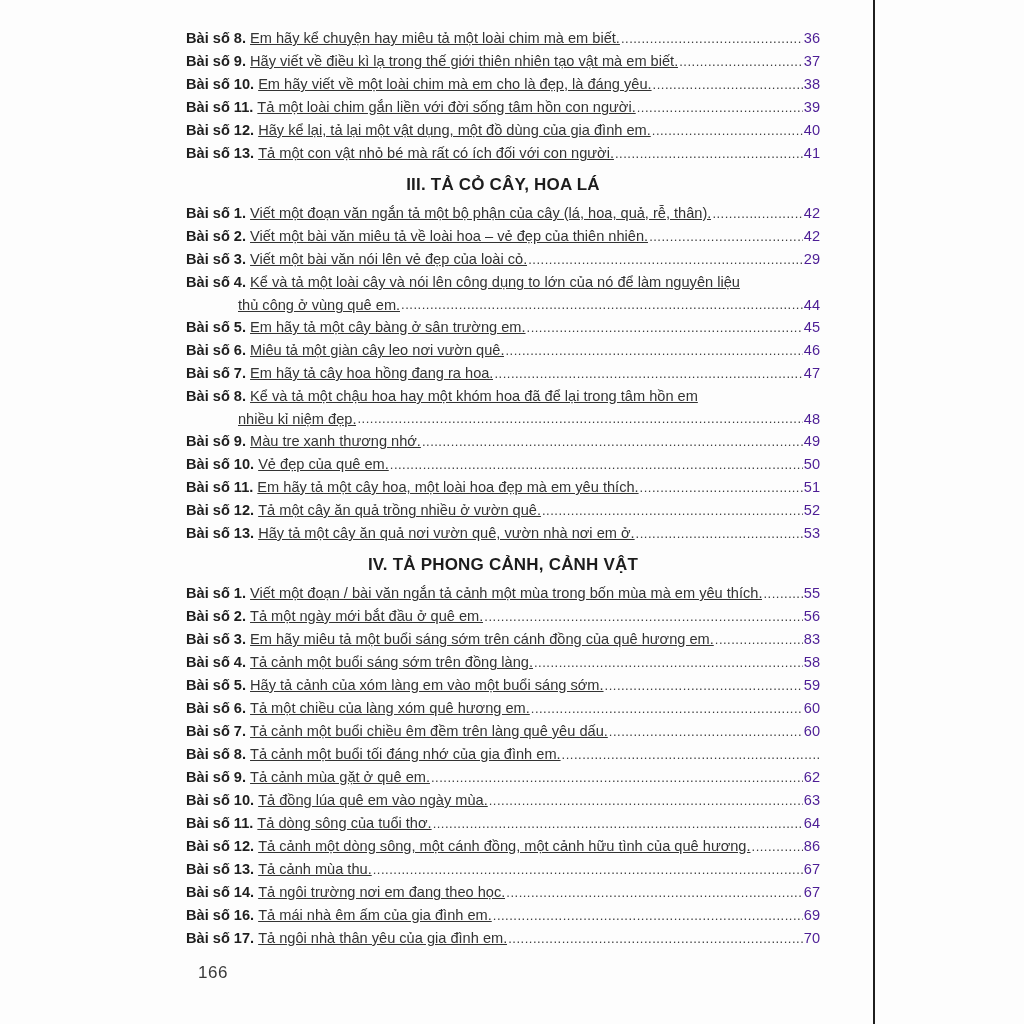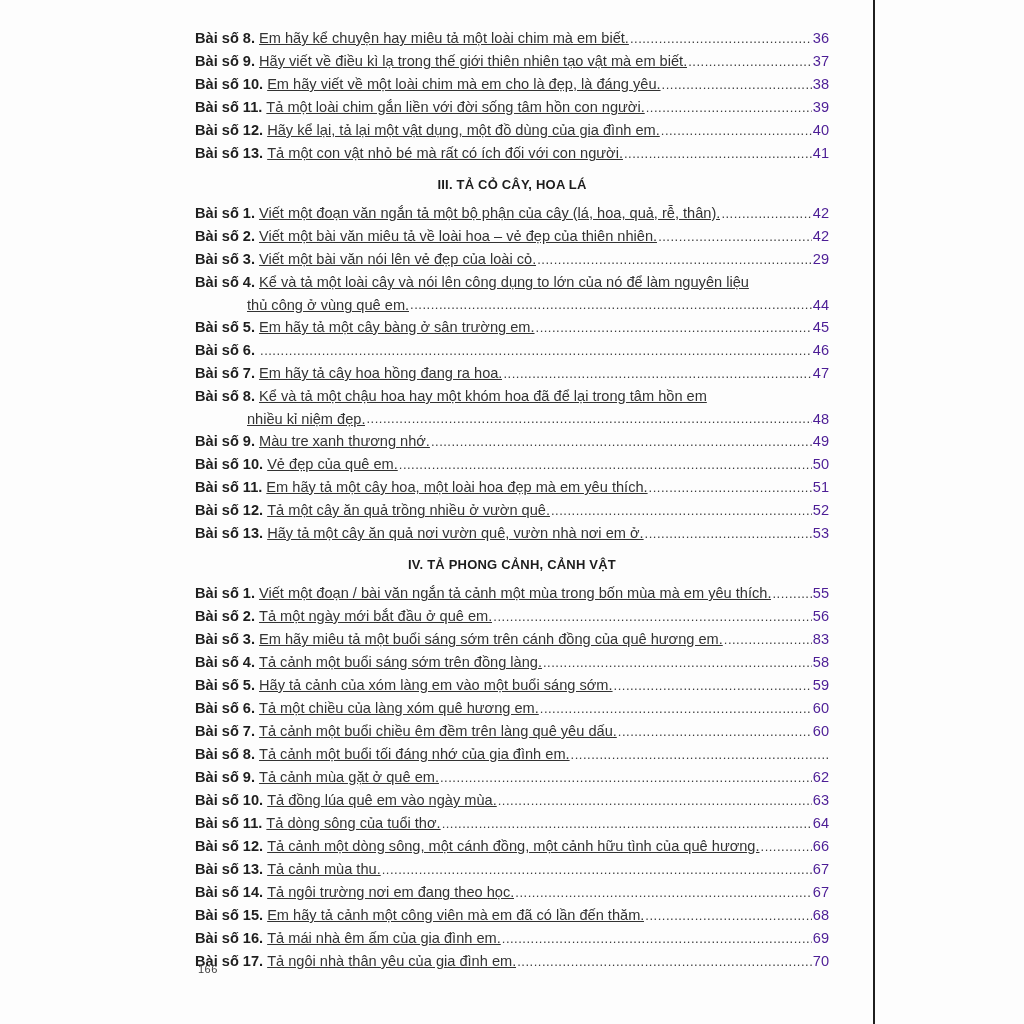--- a/index.html
+++ b/index.html
@@ -11,21 +11,21 @@
     position: relative;
     width: 1024px;
     height: 1024px;
     background: #fdfdfd;
     overflow: hidden;
     font-family: "Liberation Sans", sans-serif;
     color: #2e2e2e;
   }
   .content {
     position: absolute;
-    left: 195px;
+    left: 186px;
     top: 27px;
     width: 634px;
   }
   .toc-row {
     display: flex;
     align-items: baseline;
     font-size: 14.6px;
     line-height: 22px;
     white-space: nowrap;
     color: #333333;
@@ -56,32 +56,32 @@
   .entry-page {
     flex: 0 0 auto;
     color: #4c1d95;
   }
   .toc-row.cont {
     padding-left: 52px;
     align-items: flex-end;
   }
   .section-header {
     font-weight: bold;
-    font-size: 13px;
+    font-size: 17px;
     line-height: 24px;
     text-align: center;
     color: #1c1c1c;
     margin: 8px 0 5px 0;
     letter-spacing: 0.2px;
   }
   .footer {
     position: absolute;
     left: 198px;
     top: 963px;
-    font-size: 11px;
+    font-size: 17px;
     color: #3a3a3a;
     letter-spacing: 0.5px;
   }
   .edge-line {
     position: absolute;
     left: 873px;
     top: 0;
     width: 2px;
     height: 1024px;
     background: #1f1f1f;
@@ -157,20 +157,21 @@
         <span class="entry-page">44</span>
       </div>
       <div class="toc-row">
         <span class="entry-label">Bài số 5.</span>
         <span class="entry-text">Em hãy tả một cây bàng ở sân trường em.</span>
         <span class="dots"></span>
         <span class="entry-page">45</span>
       </div>
       <div class="toc-row">
         <span class="entry-label">Bài số 6.</span>
+        <span class="entry-text">Miêu tả một giàn cây leo nơi vườn quê.</span>
         <span class="dots"></span>
         <span class="entry-page">46</span>
       </div>
       <div class="toc-row">
         <span class="entry-label">Bài số 7.</span>
         <span class="entry-text">Em hãy tả cây hoa hồng đang ra hoa.</span>
         <span class="dots"></span>
         <span class="entry-page">47</span>
       </div>
       <div class="toc-row">
@@ -276,39 +277,33 @@
       <div class="toc-row">
         <span class="entry-label">Bài số 11.</span>
         <span class="entry-text">Tả dòng sông của tuổi thơ.</span>
         <span class="dots"></span>
         <span class="entry-page">64</span>
       </div>
       <div class="toc-row">
         <span class="entry-label">Bài số 12.</span>
         <span class="entry-text">Tả cảnh một dòng sông, một cánh đồng, một cảnh hữu tình của quê hương.</span>
         <span class="dots"></span>
-        <span class="entry-page">66</span>
+        <span class="entry-page">86</span>
       </div>
       <div class="toc-row">
         <span class="entry-label">Bài số 13.</span>
         <span class="entry-text">Tả cảnh mùa thu.</span>
         <span class="dots"></span>
         <span class="entry-page">67</span>
       </div>
       <div class="toc-row">
         <span class="entry-label">Bài số 14.</span>
         <span class="entry-text">Tả ngôi trường nơi em đang theo học.</span>
         <span class="dots"></span>
         <span class="entry-page">67</span>
-      </div>
-      <div class="toc-row">
-        <span class="entry-label">Bài số 15.</span>
-        <span class="entry-text">Em hãy tả cảnh một công viên mà em đã có lần đến thăm.</span>
-        <span class="dots"></span>
-        <span class="entry-page">68</span>
       </div>
       <div class="toc-row">
         <span class="entry-label">Bài số 16.</span>
         <span class="entry-text">Tả mái nhà êm ấm của gia đình em.</span>
         <span class="dots"></span>
         <span class="entry-page">69</span>
       </div>
       <div class="toc-row">
         <span class="entry-label">Bài số 17.</span>
         <span class="entry-text">Tả ngôi nhà thân yêu của gia đình em.</span>

